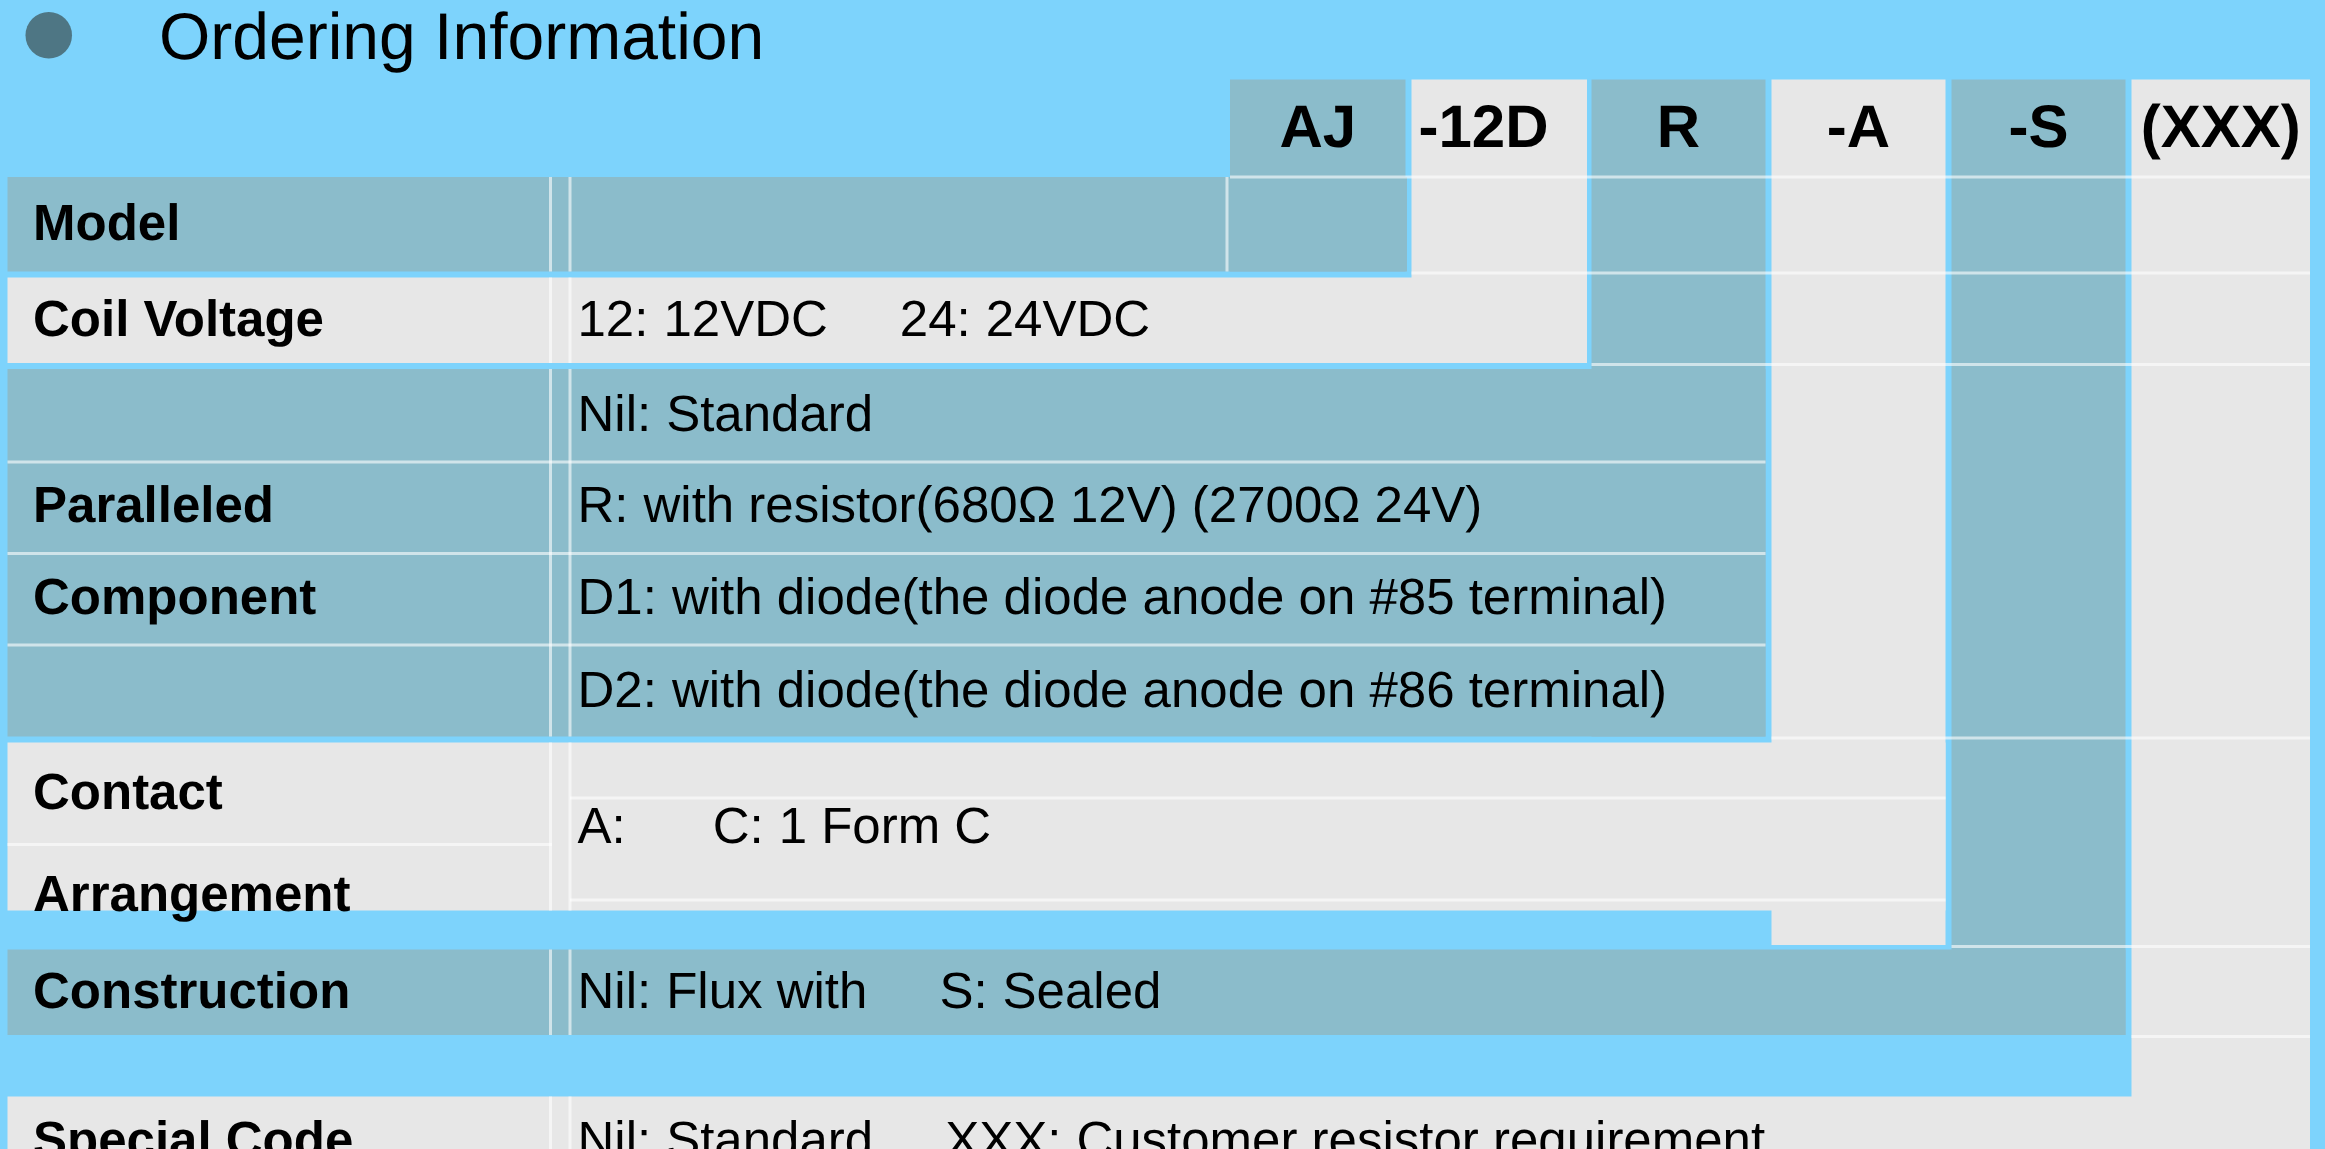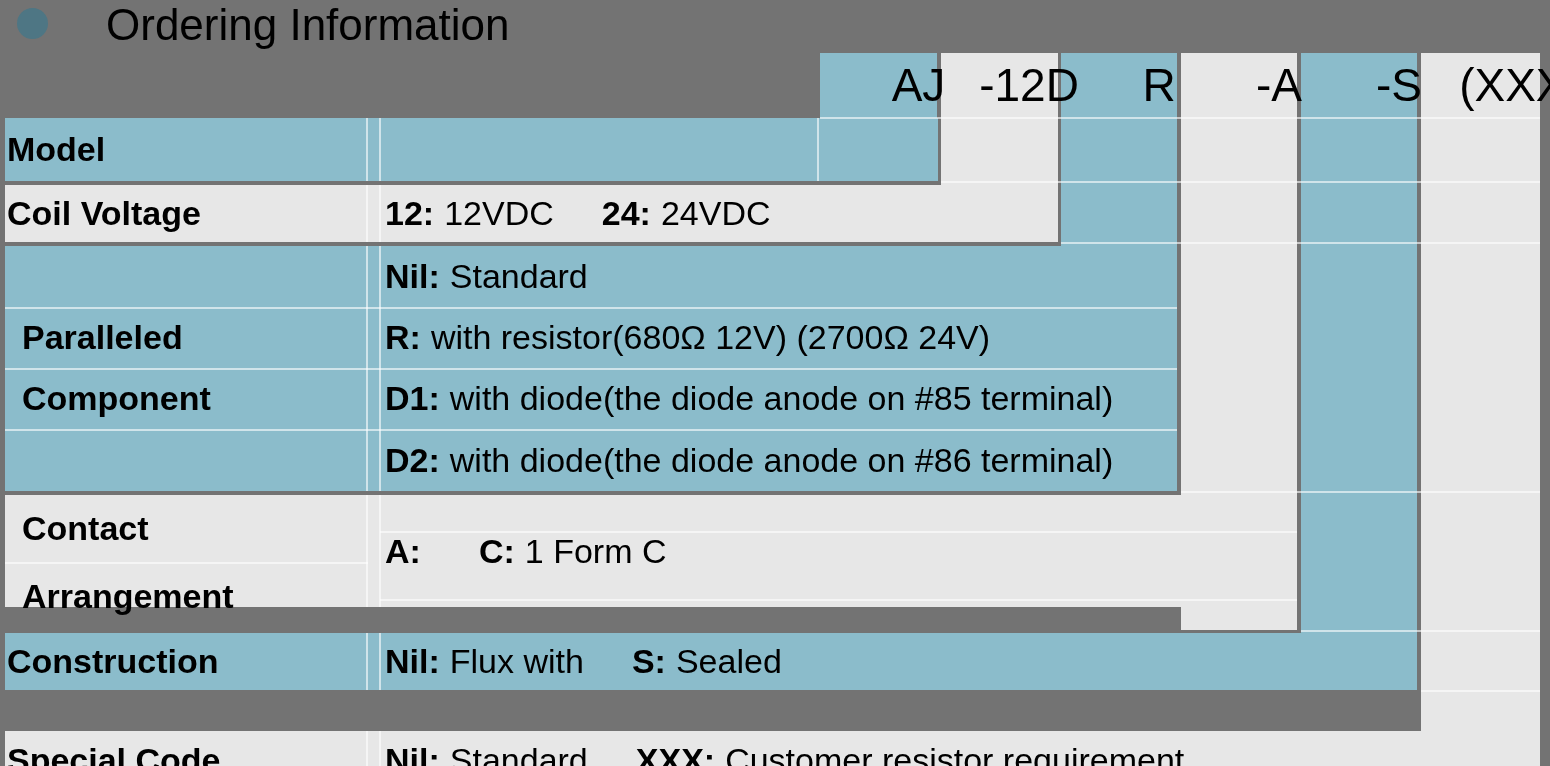--- a/index.html
+++ b/index.html
@@ -3,40 +3,40 @@
 <meta charset="utf-8">
 <style>
   :root{
     --teal:#8bbccb;
     --gray:#e7e7e7;
     --bullet:#4e7684;
     --line:rgba(255,255,255,0.6);
   }
   *{margin:0;padding:0;box-sizing:border-box;}
   body{background:#fff;font-family:"Liberation Sans","DejaVu Sans",sans-serif;color:#000;}
-  .canvas{position:relative;width:1550px;height:766px;background:#737373;overflow:hidden;}
+  .canvas{position:relative;width:1550px;height:766px;background:#7dd3fc;overflow:hidden;}
 
   .bullet{position:absolute;left:17px;top:8px;width:31px;height:31px;border-radius:50%;background:var(--bullet);}
   .title{position:absolute;left:106px;top:0px;font-size:44px;font-weight:400;white-space:nowrap;}
 
   .hlabel{position:absolute;top:53px;height:64px;display:flex;align-items:center;justify-content:center;
-          font-weight:normal;font-size:46px;z-index:4;margin-left:40px;}
+          font-weight:bold;font-size:40px;z-index:4;}
   .strip{position:absolute;top:53px;z-index:1;}
   .teal{background:var(--teal);}
   .gray{background:var(--gray);}
 
   .band{position:absolute;left:5px;z-index:2;font-size:34px;}
   .rowlabel{position:absolute;left:0;top:0;height:100%;display:flex;align-items:center;
-            padding-left:2px;font-weight:bold;white-space:nowrap;z-index:2;}
+            padding-left:17px;font-weight:bold;white-space:nowrap;z-index:2;}
   .sublabel{position:absolute;left:0;display:flex;align-items:center;padding-left:17px;
             font-weight:bold;white-space:nowrap;z-index:2;}
   .desc{position:absolute;left:380px;top:0;height:100%;display:flex;align-items:center;
         white-space:nowrap;z-index:2;}
   .descline{position:absolute;left:380px;display:flex;align-items:center;white-space:nowrap;z-index:2;}
-  .code{font-weight:bold;margin-right:10px;}
+  .code{font-weight:normal;margin-right:10px;}
   .opt{display:inline-flex;align-items:baseline;}
   .opt + .opt{margin-left:48px;}
 
   .vline{position:absolute;top:0;width:2px;height:100%;background:var(--line);z-index:1;}
   .hline-in{position:absolute;left:0;height:2px;width:100%;background:var(--line);z-index:1;}
   .gridline{position:absolute;height:2px;background:var(--line);z-index:3;}
 
   .bottombar{position:absolute;left:85px;top:758px;width:1455px;height:8px;background:#eaeaea;z-index:0;}
 </style>
 </head>

